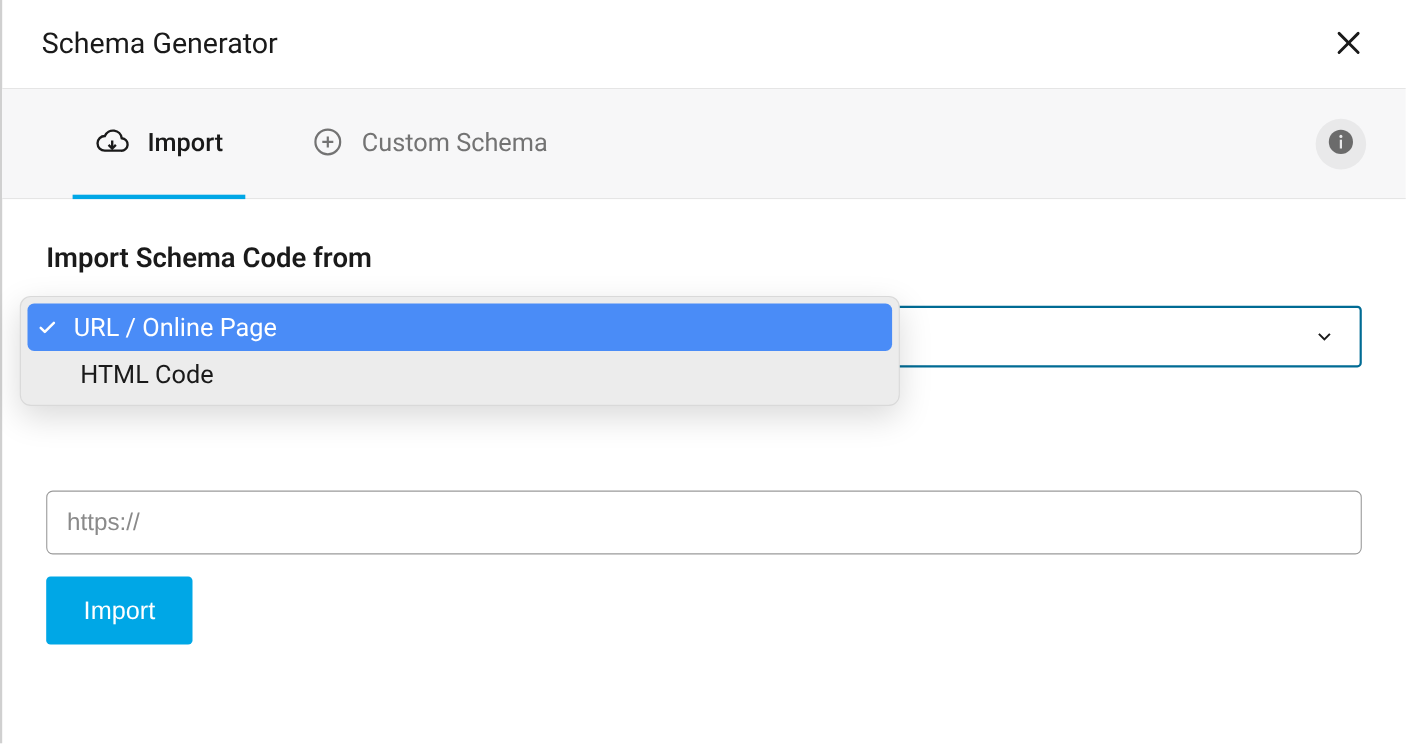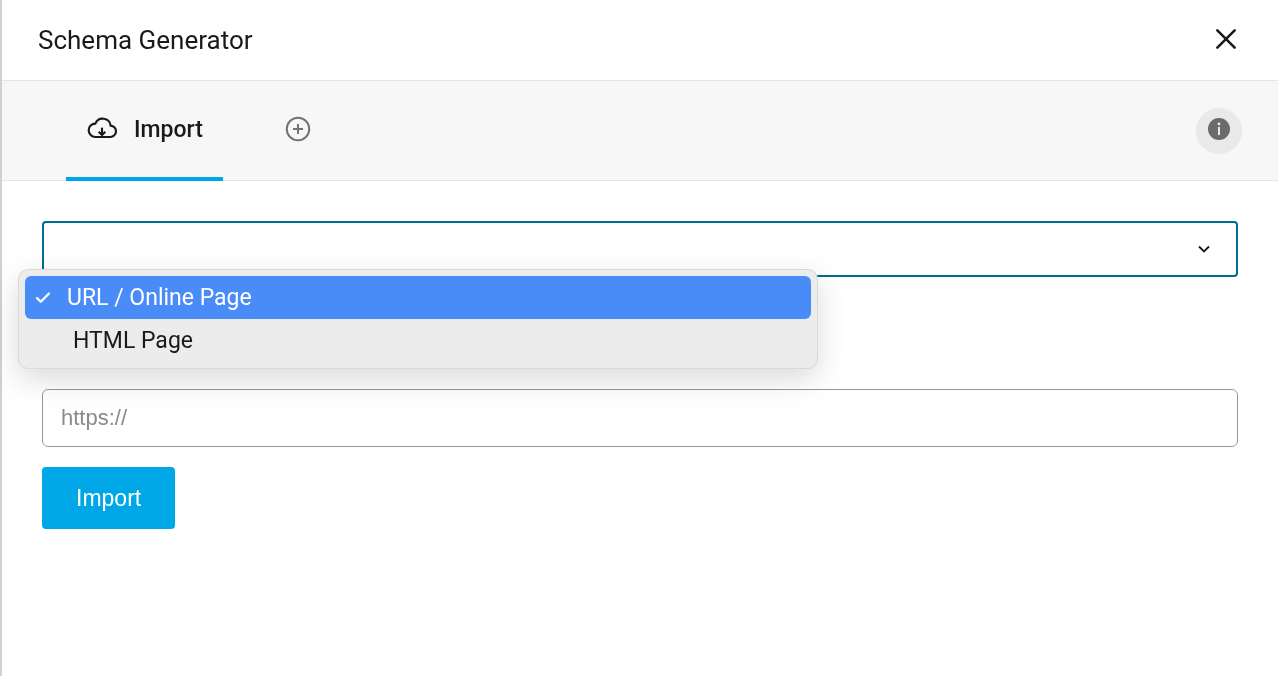--- a/index.html
+++ b/index.html
@@ -202,34 +202,36 @@
     </div>
 
     <div class="tab">
       <span class="icon">
         <svg width="30" height="30" viewBox="0 0 24 24" fill="none" stroke="#737373" stroke-width="1.6">
             <circle cx="12" cy="12" r="9"></circle>
             <line x1="12" y1="8" x2="12" y2="16"></line>
             <line x1="8" y1="12" x2="16" y2="12"></line>
           </svg>
       </span>
+      <span>Custom Schema</span>
     </div>
 
     <button class="info-btn">
       <span>
         <svg width="24" height="24" viewBox="0 0 24 24" fill="#6b6b6b">
             <circle cx="12" cy="12" r="11" fill="#6b6b6b"></circle>
             <rect x="11" y="10" width="2" height="8" fill="#e9e9ea"></rect>
             <circle cx="12" cy="7" r="1.4" fill="#e9e9ea"></circle>
           </svg>
       </span>
     </button>
   </div>
 
   <div class="content">
+    <div class="section-title">Import Schema Code from</div>
 
     <div class="select-box">
       <span style="visibility:hidden">URL / Online Page</span>
       <span class="chev">
         <svg width="20" height="20" viewBox="0 0 24 24" fill="none" stroke="#1a1a1a" stroke-width="2.2">
             <polyline points="6 9 12 15 18 9"></polyline>
           </svg>
       </span>
     </div>
 
@@ -237,21 +239,21 @@
       <div class="dropdown-item selected">
         <span class="check">
           <svg width="18" height="18" viewBox="0 0 24 24" fill="none" stroke="#fff" stroke-width="3" stroke-linecap="round" stroke-linejoin="round">
               <polyline points="4 12 9 17 20 6"></polyline>
             </svg>
         </span>
         <span>URL / Online Page</span>
       </div>
       <div class="dropdown-item">
         <span class="check"></span>
-        <span>HTML Page</span>
+        <span>HTML Code</span>
       </div>
     </div>
 
     <input class="url-input" type="text" placeholder="https://" style="">
 
     <div>
       <button class="import-btn">Import</button>
     </div>
   </div>
 

